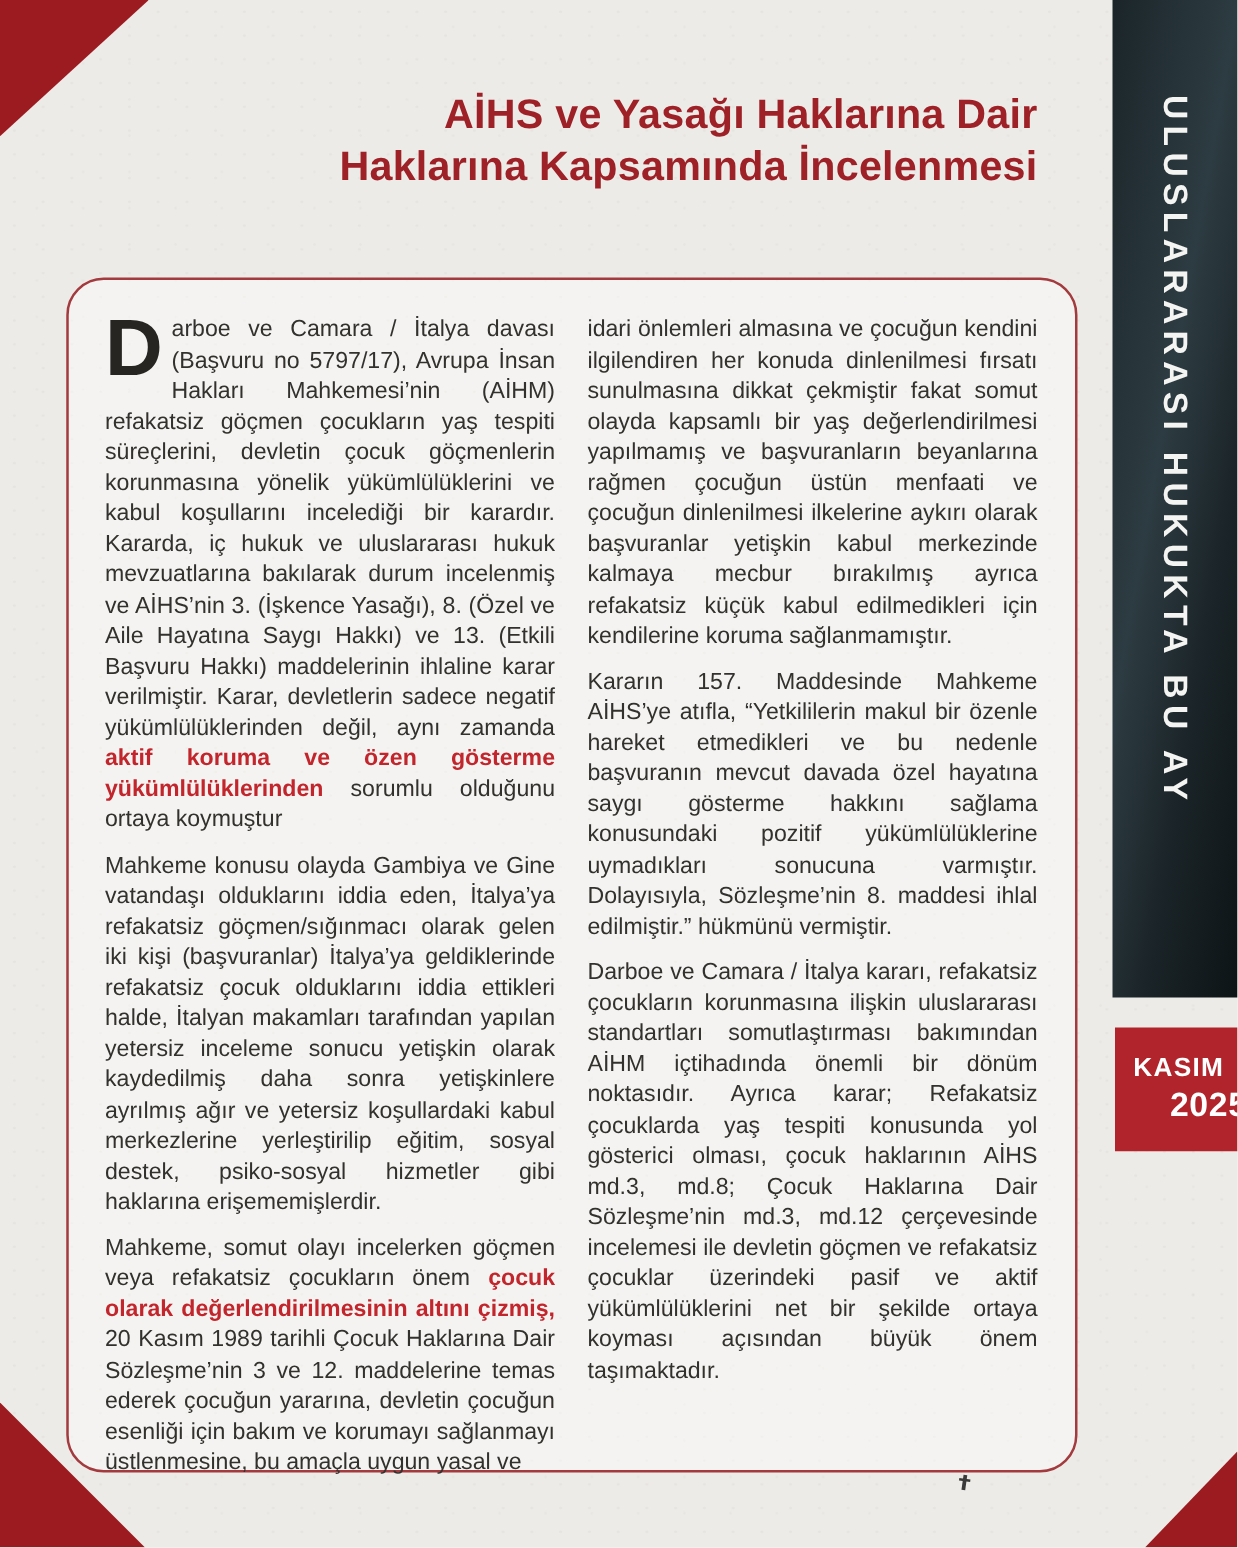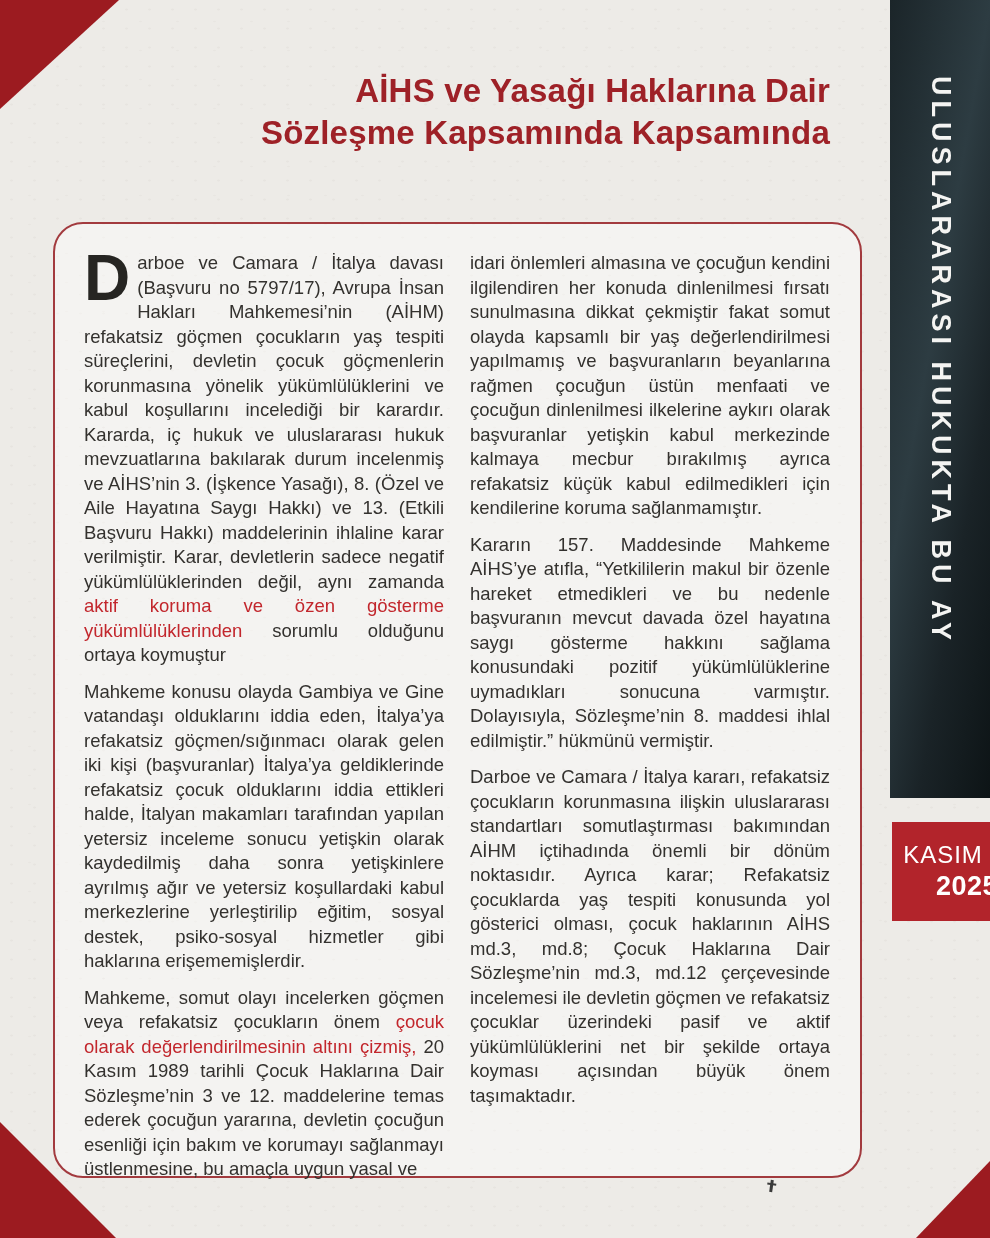--- a/index.html
+++ b/index.html
@@ -28,21 +28,21 @@
     margin-top:76px;
     color:#f4f4f2;font-weight:bold;font-size:27px;letter-spacing:5px;
     white-space:nowrap;
   }
   .issue-box{
     position:absolute;top:822px;right:0;width:98px;height:99px;
     background:#b2242b;color:#ffffff;
     display:flex;flex-direction:column;justify-content:center;align-items:center;
     padding-left:4px;box-sizing:border-box;
   }
-  .issue-month{font-size:24px;letter-spacing:1px;font-weight:400;}
+  .issue-month{font-size:21px;letter-spacing:1px;font-weight:700;}
   .issue-year{font-size:27px;font-weight:bold;letter-spacing:0.5px;margin-top:2px;margin-left:48px;}
 
   .page-title{
     position:absolute;top:70px;right:160px;width:640px;
     text-align:right;color:#9e2127;font-weight:bold;
     font-size:33px;line-height:42px;letter-spacing:0.2px;
   }
 
   .frame{
     position:absolute;left:53px;top:222px;width:809px;height:956px;
@@ -61,21 +61,21 @@
     margin:0 0 12px 0;
     font-size:18.5px;line-height:24.5px;
     text-align:justify;color:#33312e;
   }
   .dropcap{
     float:left;
     font-size:64px;line-height:46px;
     padding:4px 7px 0 0;
     font-weight:bold;color:#262522;
   }
-  .hl{color:#c2262c;font-weight:normal;}
+  .hl{color:#c2262c;font-weight:bold;}
 
   .ink-speck{
     position:absolute;left:770px;top:1180px;width:3px;height:12px;
     background:#3a3a3a;transform:rotate(8deg);
   }
   .ink-speck:before{
     content:"";position:absolute;left:-3px;top:3px;width:9px;height:2px;background:#3a3a3a;
   }
 </style>
 </head>
@@ -89,21 +89,21 @@
   <div class="side-band-text">ULUSLARARASI HUKUKTA BU AY</div>
 </div>
 
 <div class="issue-box">
   <div class="issue-month">KASIM</div>
   <div class="issue-year">2025</div>
 </div>
 
 <div class="page-title">
   <div>AİHS ve Yasağı Haklarına Dair</div>
-  <div>Sözleşme Kapsamında Kapsamında</div>
+  <div>Haklarına Kapsamında İncelenmesi</div>
 </div>
 
 <div class="frame">
   <div class="columns">
 
     <div class="col">
       <p><span class="dropcap">D</span><span>arboe ve Camara / İtalya davası (Başvuru no 5797/17), Avrupa İnsan Hakları Mahkemesi’nin (AİHM) refakatsiz göçmen çocukların yaş tespiti süreçlerini, devletin çocuk göçmenlerin korunmasına yönelik yükümlülüklerini ve kabul koşullarını incelediği bir karardır. Kararda, iç hukuk ve uluslararası hukuk mevzuatlarına bakılarak durum incelenmiş ve AİHS’nin 3. (İşkence Yasağı), 8. (Özel ve Aile Hayatına Saygı Hakkı) ve 13. (Etkili Başvuru Hakkı) maddelerinin ihlaline karar verilmiştir. Karar, devletlerin sadece negatif yükümlülüklerinden değil, aynı zamanda </span><span class="hl">aktif koruma ve özen gösterme yükümlülüklerinden</span><span> sorumlu olduğunu ortaya koymuştur</span></p>
       <p>Mahkeme konusu olayda Gambiya ve Gine vatandaşı olduklarını iddia eden, İtalya’ya refakatsiz göçmen/sığınmacı olarak gelen iki kişi (başvuranlar) İtalya’ya geldiklerinde refakatsiz çocuk olduklarını iddia ettikleri halde, İtalyan makamları tarafından yapılan yetersiz inceleme sonucu yetişkin olarak kaydedilmiş daha sonra yetişkinlere ayrılmış ağır ve yetersiz koşullardaki kabul merkezlerine yerleştirilip eğitim, sosyal destek, psiko-sosyal hizmetler gibi haklarına erişememişlerdir.</p>
       <p><span>Mahkeme, somut olayı incelerken göçmen veya refakatsiz çocukların önem </span><span class="hl">çocuk olarak değerlendirilmesinin altını çizmiş,</span><span> 20 Kasım 1989 tarihli Çocuk Haklarına Dair Sözleşme’nin 3 ve 12. maddelerine temas ederek çocuğun yararına, devletin çocuğun esenliği için bakım ve korumayı sağlanmayı üstlenmesine, bu amaçla uygun yasal ve</span></p>
     </div>

